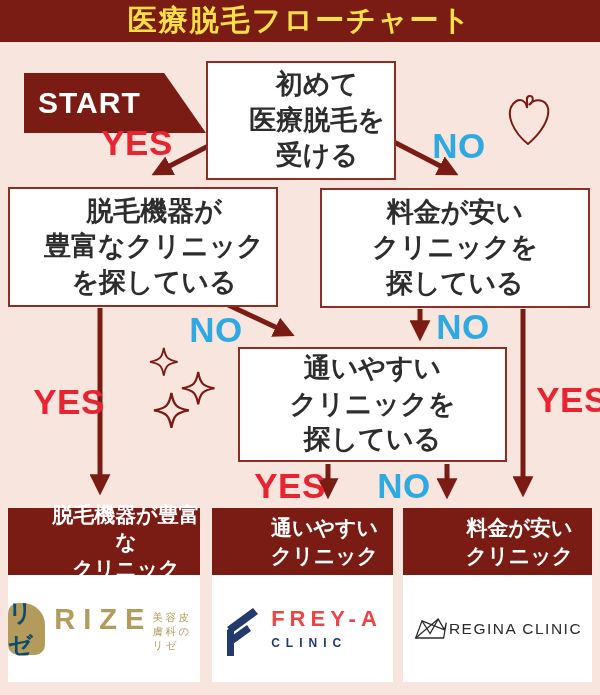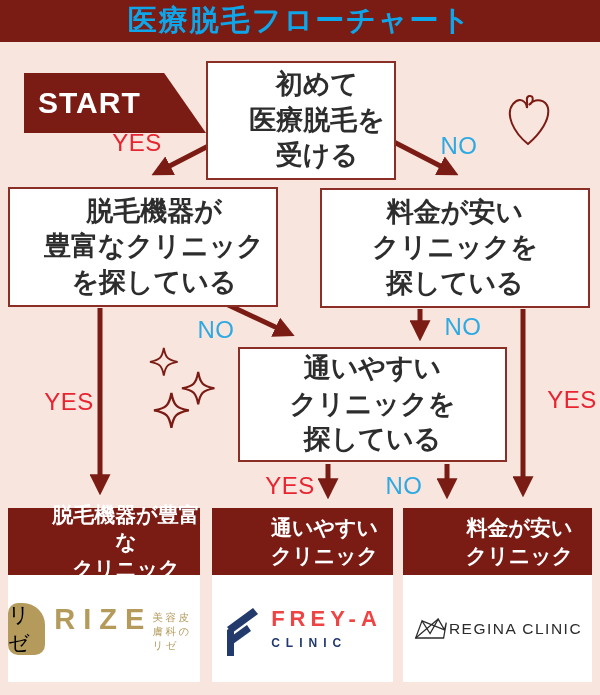--- a/index.html
+++ b/index.html
@@ -2,59 +2,59 @@
 <html><head>
 <meta charset="utf-8">
 <style>
   html,body{margin:0;padding:0;}
   body{font-family:"Liberation Sans","DejaVu Sans",sans-serif;}
   .stage{position:relative;width:600px;height:695px;background:#f8e5de;overflow:hidden;}
 
   
   .titlebar{position:absolute;left:0;top:0;width:600px;height:42px;background:#7a1b14;
     display:flex;align-items:center;justify-content:center;}
-  .titlebar h1{margin:0;color:#0ea5e9;font-size:29px;font-weight:bold;letter-spacing:2px;}
+  .titlebar h1{margin:0;color:#fde047;font-size:29px;font-weight:bold;letter-spacing:2px;}
 
   
   .overlay{position:absolute;left:0;top:0;}
 
   
   .start{position:absolute;left:24px;top:73px;width:182px;height:60px;background:#7a1b14;
     clip-path:polygon(0 0,77% 0,100% 100%,0 100%);
     display:flex;align-items:center;}
   .start span{color:#fff;font-size:30px;font-weight:bold;letter-spacing:1px;padding-left:14px;}
 
   
   .qbox{position:absolute;background:#fff;border:2px solid #8a2e26;box-sizing:border-box;
     display:flex;align-items:center;justify-content:center;text-align:center;}
   .qbox span{white-space:pre-line;color:#2d2d2d;font-weight:bold;font-size:27px;line-height:1.32;}
   .box-top{left:206px;top:61px;width:190px;height:119px;padding-left:32px;}
   .box-left{left:8px;top:187px;width:270px;height:120px;padding-left:22px;}
   .box-right{left:320px;top:188px;width:270px;height:120px;}
   .box-mid{left:238px;top:347px;width:269px;height:115px;}
 
   
-  .lbl{position:absolute;transform:translate(-50%,-50%);font-size:24px;font-weight:400;letter-spacing:0.5px;}
+  .lbl{position:absolute;transform:translate(-50%,-50%);font-size:35px;font-weight:700;letter-spacing:0.5px;}
   .lbl.yes{color:#e72430;}
   .lbl.no{color:#2fa9e2;}
 
   
   .card{position:absolute;top:508px;height:174px;background:#fff;box-sizing:border-box;}
   .card-head{background:#7a1b14;height:67px;display:flex;align-items:center;justify-content:center;text-align:center;padding-left:44px;}
   .card-head span{white-space:pre-line;color:#fff;font-weight:bold;font-size:21px;line-height:1.3;}
   .card-body{height:107px;display:flex;align-items:center;justify-content:center;background:#fff;}
   .card1{left:8px;width:192px;}
   .card2{left:212px;width:181px;}
   .card3{left:403px;width:189px;}
 
   
   .rize-row{display:flex;align-items:center;gap:9px;}
   .rize-badge{width:52px;height:52px;background:#b49b5c;border-radius:10px 22px 10px 10px;
     display:flex;align-items:center;justify-content:center;}
-  .rize-badge span{color:#000000;font-size:21px;font-weight:normal;}
+  .rize-badge span{color:#0c4a6e;font-size:24px;font-weight:bold;}
   .rize-col{display:flex;flex-direction:row;}
   .rize-name{color:#b49b5c;font-size:29px;font-weight:bold;letter-spacing:8px;line-height:1;}
   .rize-sub{color:#b49b5c;font-size:10.5px;letter-spacing:2.5px;margin-top:6px;}
 
   
   .freya-row{display:flex;align-items:center;gap:12px;}
   .freya-col{display:flex;flex-direction:column;}
   .freya-name{color:#ef4444;font-size:22px;font-weight:bold;letter-spacing:5px;line-height:1;}
   .freya-sub{color:#233a6d;font-size:12px;font-weight:bold;letter-spacing:6px;margin-top:6px;}
 

